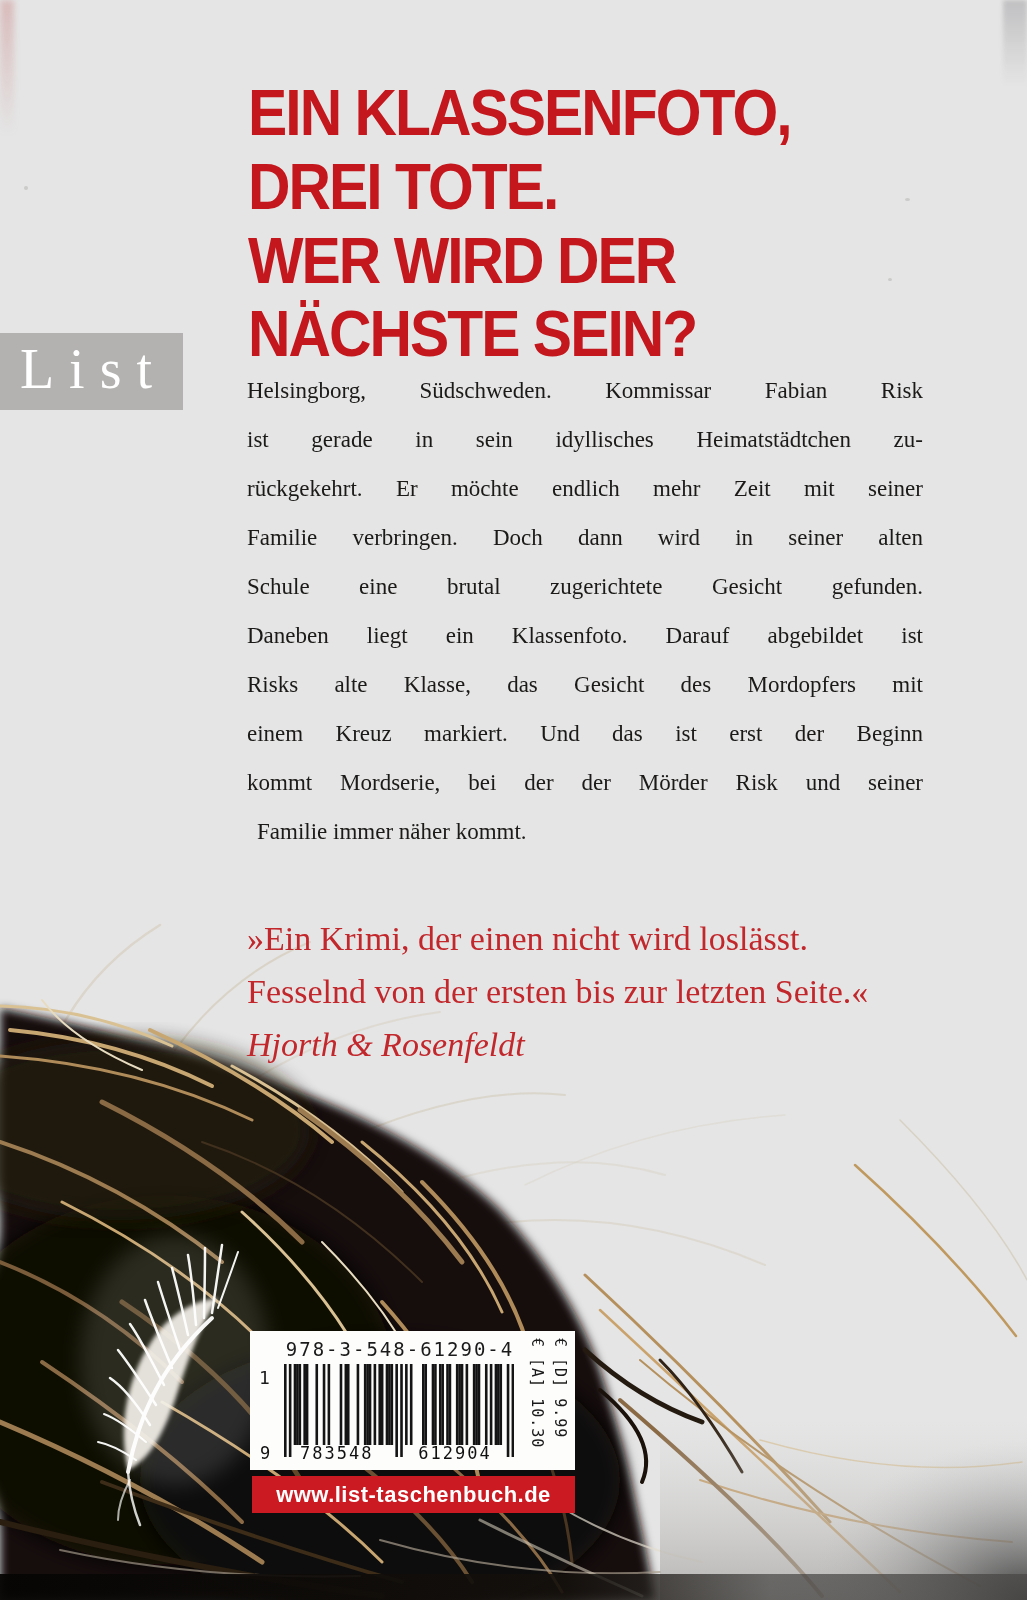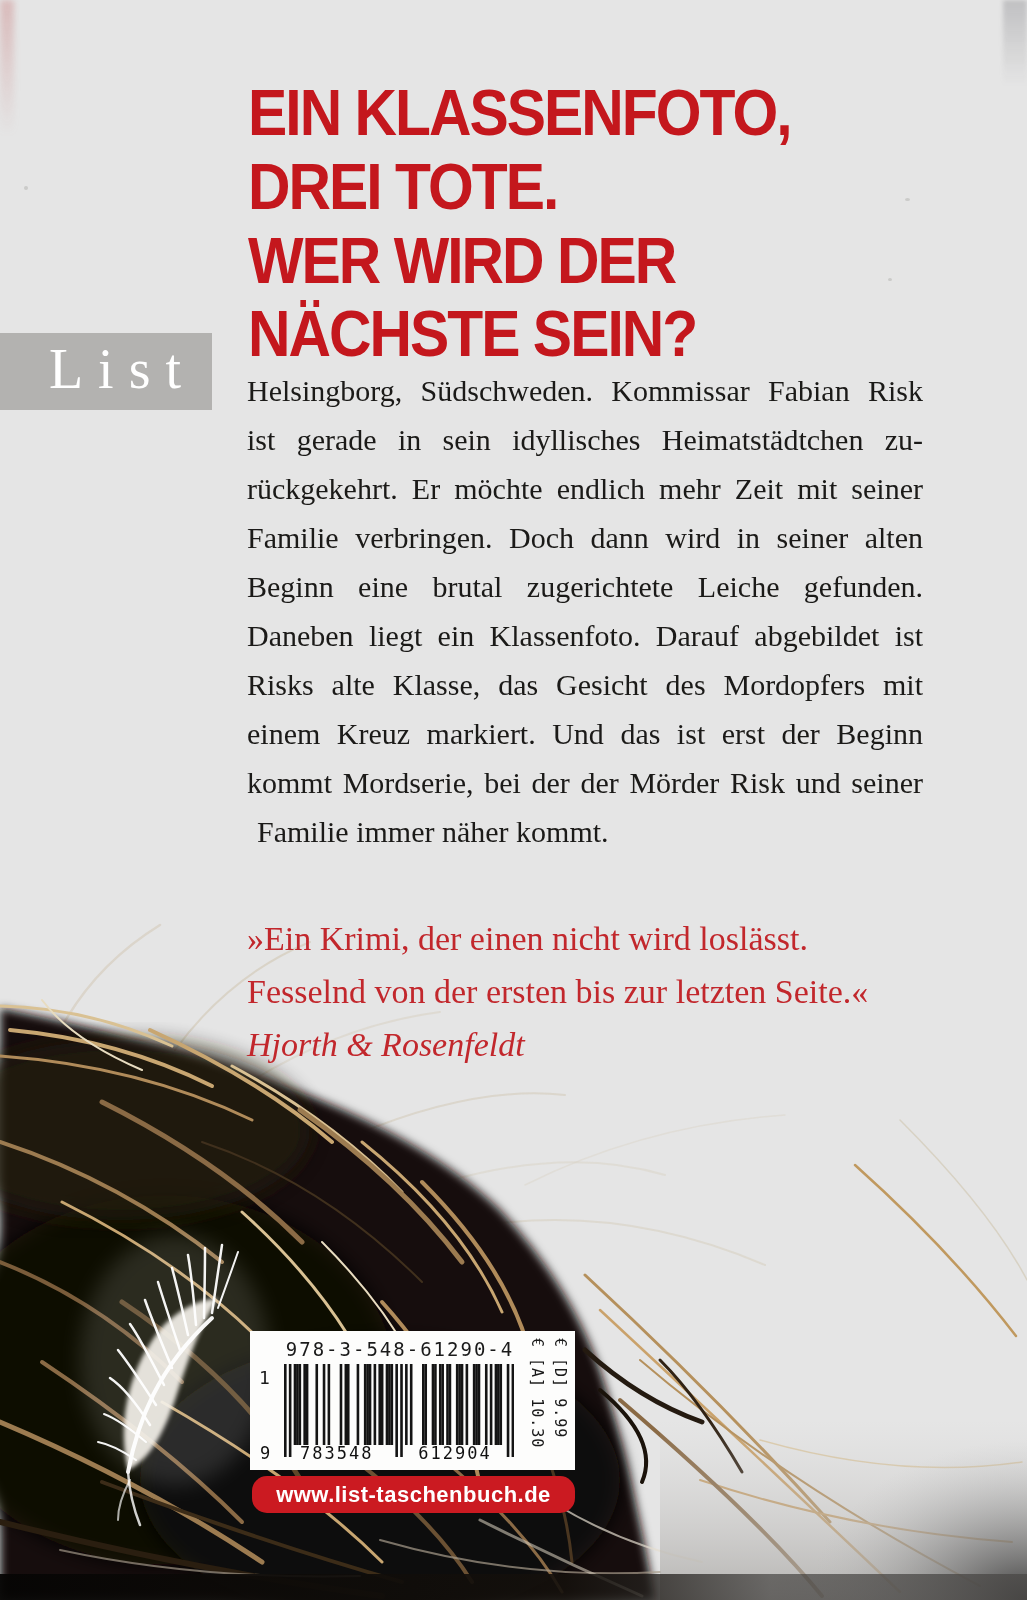--- a/index.html
+++ b/index.html
@@ -15,35 +15,35 @@
     position:absolute;left:248px;top:76px;
     font-family:"Liberation Sans",sans-serif;
     font-weight:700;
     font-size:60px;line-height:69px;letter-spacing:-2px;
     color:#c4171d;
     transform:scale(.98,1.07);transform-origin:top left;
     white-space:nowrap;
   }
   
   #logo-box{
-    position:absolute;left:0;top:333px;width:212px;height:77px;
+    position:absolute;left:0;top:333px;width:183px;height:77px;
     background:#b3b2b0;
     display:flex;align-items:center;justify-content:flex-end;
     padding-right:16px;box-sizing:border-box;
   }
   #logo-box .logo-text{
     font-family:"Liberation Serif",serif;
     font-size:56px;color:#ffffff;letter-spacing:15px;
     line-height:1;padding-bottom:6px;
   }
   
   #synopsis{
     position:absolute;left:247px;top:366px;width:676px;
     font-family:"Liberation Serif",serif;
-    font-size:30px;line-height:49px;color:#1b1a18;
+    font-size:23px;line-height:49px;color:#1b1a18;
   }
   #synopsis .jl{text-align:justify;text-align-last:justify;white-space:nowrap;}
   #synopsis .ll{text-align:left;margin-left:10px;}
   
   #quote{
     position:absolute;left:247px;top:912px;width:700px;
     font-family:"Liberation Serif",serif;
     font-size:34px;line-height:53px;color:#c2272c;
     z-index:3;
   }
@@ -80,21 +80,21 @@
     writing-mode:vertical-rl;text-orientation:sideways;
     font-family:"DejaVu Sans Mono","Liberation Mono",monospace;
     font-size:15px;letter-spacing:1px;color:#1a1a1a;
     line-height:22px;
   }
   #prices div{margin:0 1px;}
   
   #site-banner{
     position:absolute;left:252px;top:1476px;width:323px;height:37px;
     background:#cb1a21;z-index:2;
-    display:flex;align-items:center;justify-content:center;border-radius:15px;
+    display:flex;align-items:center;justify-content:center;
   }
   #site-banner span{
     color:#fff;font-weight:700;font-size:22px;letter-spacing:.5px;
     font-family:"Liberation Sans",sans-serif;
   }
   
   .smear-left{position:absolute;left:0;top:0;width:14px;height:135px;
     background:linear-gradient(180deg,rgba(198,118,118,.38),rgba(198,118,118,0));
     filter:blur(3px);}
   .smear-right{position:absolute;right:0;top:0;width:24px;height:85px;
@@ -122,21 +122,21 @@
 
   <div id="logo-box">
     <span class="logo-text">List</span>
   </div>
 
   <div id="synopsis">
     <div class="jl">Helsingborg, Südschweden. Kommissar Fabian Risk</div>
     <div class="jl">ist gerade in sein idyllisches Heimatstädtchen zu-</div>
     <div class="jl">rückgekehrt. Er möchte endlich mehr Zeit mit seiner</div>
     <div class="jl">Familie verbringen. Doch dann wird in seiner alten</div>
-    <div class="jl">Beginn eine brutal zugerichtete Leiche gefunden.</div>
+    <div class="jl">Schule eine brutal zugerichtete Gesicht gefunden.</div>
     <div class="jl">Daneben liegt ein Klassenfoto. Darauf abgebildet ist</div>
     <div class="jl">Risks alte Klasse, das Gesicht des Mordopfers mit</div>
     <div class="jl">einem Kreuz markiert. Und das ist erst der Beginn</div>
     <div class="jl">kommt Mordserie, bei der der Mörder Risk und seiner</div>
     <div class="ll">Familie immer näher kommt.</div>
   </div>
 
   <div id="quote">
     <div>»Ein Krimi, der einen nicht wird loslässt.</div>
     <div>Fesselnd von der ersten bis zur letzten Seite.«</div>

